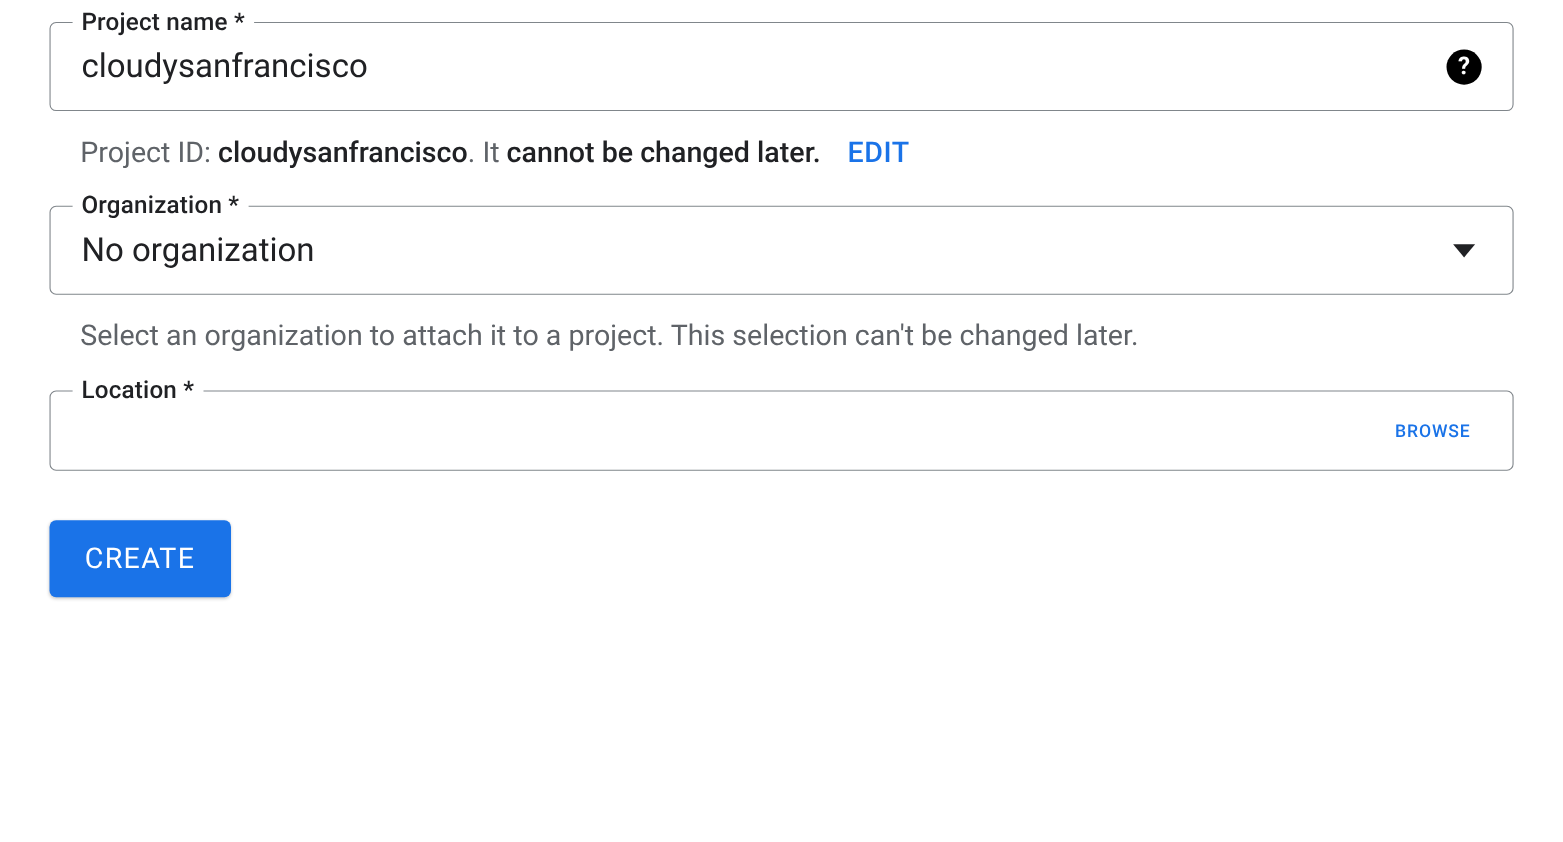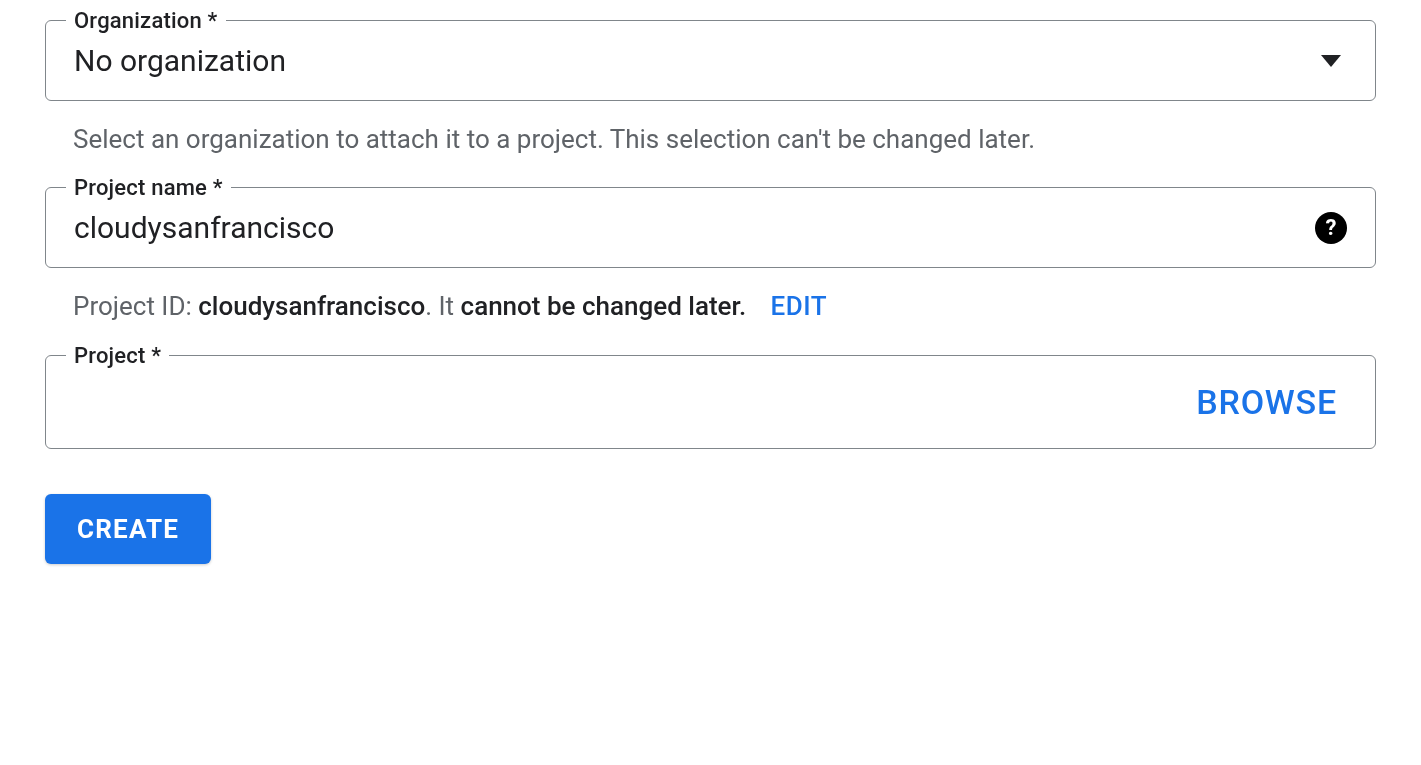--- a/index.html
+++ b/index.html
@@ -96,21 +96,21 @@
       font-size: 26px;
     }
     .select-display {
       flex: 1;
       font-size: 30px;
       color: #202124;
       cursor: pointer;
     }
     .browse-button {
       color: #1a73e8;
-      font-size: 34px;
+      font-size: 16px;
       font-weight: 500;
       letter-spacing: 0.8px;
       cursor: pointer;
       background: none;
       border: none;
       font-family: inherit;
       margin-left: 11px;
     }
     .location-input-row {
       display: flex;
@@ -124,21 +124,21 @@
       align-items: center;
       margin-top: 45px;
     }
     .btn-primary {
       background: #1a73e8;
       color: #fff;
       border: none;
       border-radius: 6px;
       padding: 20px 32px;
       font-size: 26px;
-      font-weight: 700;
+      font-weight: 400;
       letter-spacing: 1.2px;
       cursor: pointer;
       font-family: inherit;
       box-shadow: 0 1px 3px rgba(0,0,0,0.2);
     }
     .btn-secondary {
       background: none;
       color: #202124;
       border: none;
       padding: 20px 10px;
@@ -149,46 +149,46 @@
       font-family: inherit;
     }
   </style>
 </head>
 <body>
 
 <div class="form-container">
 
   <div class="field-group">
     <div class="field-wrapper">
-      <label class="field-label">Organization *</label>
-      <div class="field-input-row">
-        <div class="select-display">No organization</div>
-        <div class="dropdown-arrow"></div>
-      </div>
-    </div>
-    <div class="helper-text">Select an organization to attach it to a project. This selection can't be changed later.</div>
-  </div>
-
-  <div class="field-group">
-    <div class="field-wrapper">
       <label class="field-label">Project name *</label>
       <div class="field-input-row">
         <input type="text" class="text-input" value="cloudysanfrancisco" style="">
         <div class="help-icon">?</div>
       </div>
     </div>
     <div class="helper-text">
       <span>Project ID: </span><span class="project-id">cloudysanfrancisco</span><span>. It </span><span class="bold">cannot be changed later.</span>
       <span class="edit-link">EDIT</span>
     </div>
   </div>
 
   <div class="field-group">
     <div class="field-wrapper">
-      <label class="field-label">Project *</label>
+      <label class="field-label">Organization *</label>
+      <div class="field-input-row">
+        <div class="select-display">No organization</div>
+        <div class="dropdown-arrow"></div>
+      </div>
+    </div>
+    <div class="helper-text">Select an organization to attach it to a project. This selection can't be changed later.</div>
+  </div>
+
+  <div class="field-group">
+    <div class="field-wrapper">
+      <label class="field-label">Location *</label>
       <div class="location-input-row">
         <button class="browse-button">BROWSE</button>
       </div>
     </div>
   </div>
 
   <div class="button-row">
     <button class="btn-primary">CREATE</button>
   </div>
 

